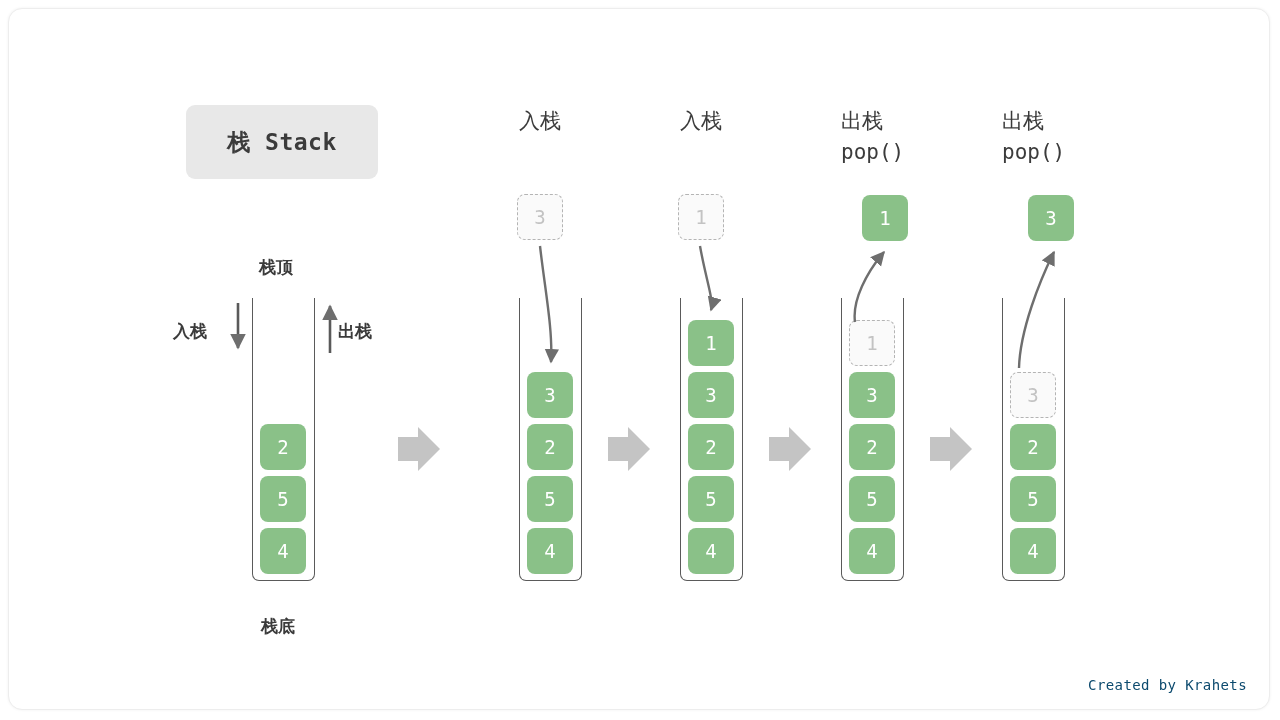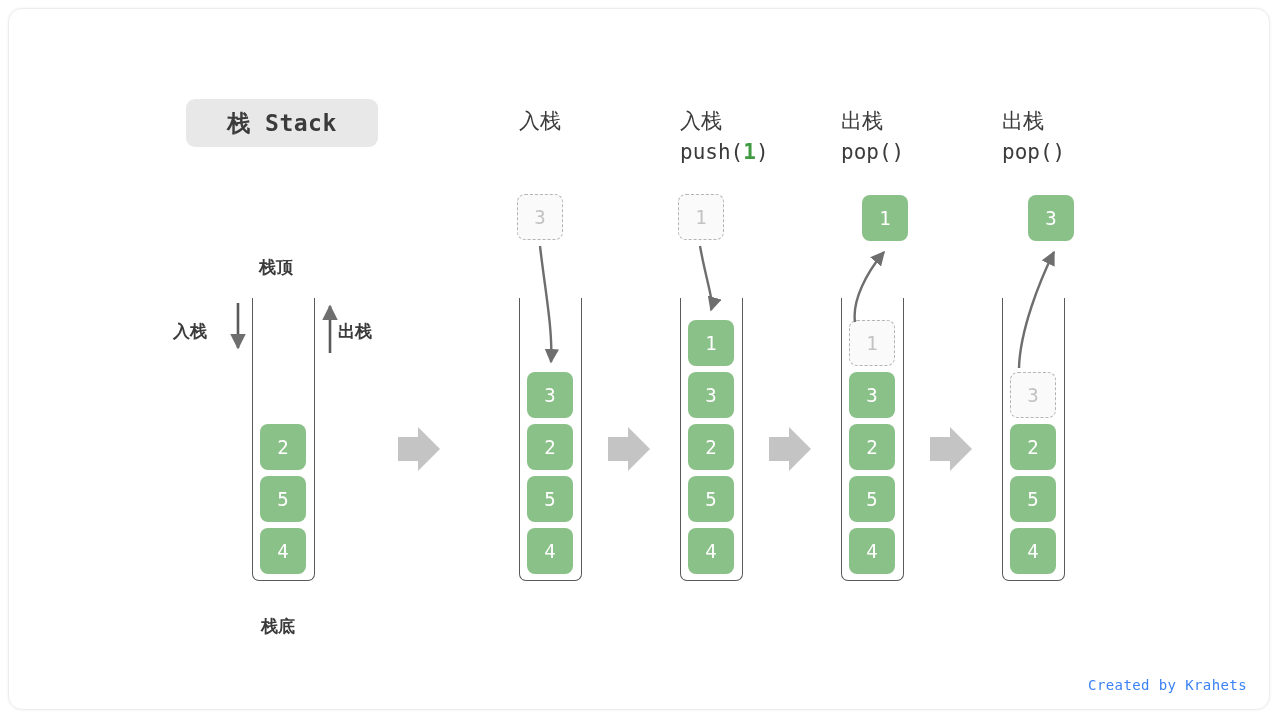--- a/index.html
+++ b/index.html
@@ -30,23 +30,23 @@
     background: #ffffff;
     border: 1px solid #ededed;
     border-radius: 14px;
     box-shadow: 0 0 3px rgba(0,0,0,0.06);
   }
 
   
   .title-chip {
     position: absolute;
     left: 186px;
-    top: 99px;
+    top: 105px;
     width: 192px;
-    height: 48px;
+    height: 74px;
     background: #e8e8e8;
     border-radius: 9px;
     display: flex;
     align-items: center;
     justify-content: center;
     font-family: "DejaVu Sans Mono", "Liberation Mono", monospace;
     font-size: 23px;
     font-weight: bold;
     color: #3b3b3b;
     letter-spacing: 0.5px;
@@ -147,21 +147,21 @@
     pointer-events: none;
   }
 
   
   .credit {
     position: absolute;
     right: 33px;
     bottom: 27px;
     font-family: "DejaVu Sans Mono", "Liberation Mono", monospace;
     font-size: 14px;
-    color: #3b82f6;
+    color: #0c4a6e;
     letter-spacing: 0.4px;
   }
 </style>
 </head>
 <body>
 
 <div id="canvas">
 
   <div class="frame"></div>
 
@@ -195,21 +195,20 @@
 
     <div class="cell filled" style="left:25px; top:372px;">3</div>
     <div class="cell filled" style="left:25px; top:424px;">2</div>
     <div class="cell filled" style="left:25px; top:476px;">5</div>
     <div class="cell filled" style="left:25px; top:528px;">4</div>
   </div>
 
   <div class="stage" style="left:663px;">
     <div class="op-caption">
       <span class="op-cn">入栈</span>
-      <span class="op-code"><span>push(</span><span class="arg">1</span><span>)</span></span>
     </div>
 
     <div class="cell ghost" style="left:15px; top:194px;">1</div>
 
     <div class="tube" style="left:17px; top:298px; width:63px; height:283px;"></div>
 
     <div class="cell filled" style="left:25px; top:320px;">1</div>
     <div class="cell filled" style="left:25px; top:372px;">3</div>
     <div class="cell filled" style="left:25px; top:424px;">2</div>
     <div class="cell filled" style="left:25px; top:476px;">5</div>

